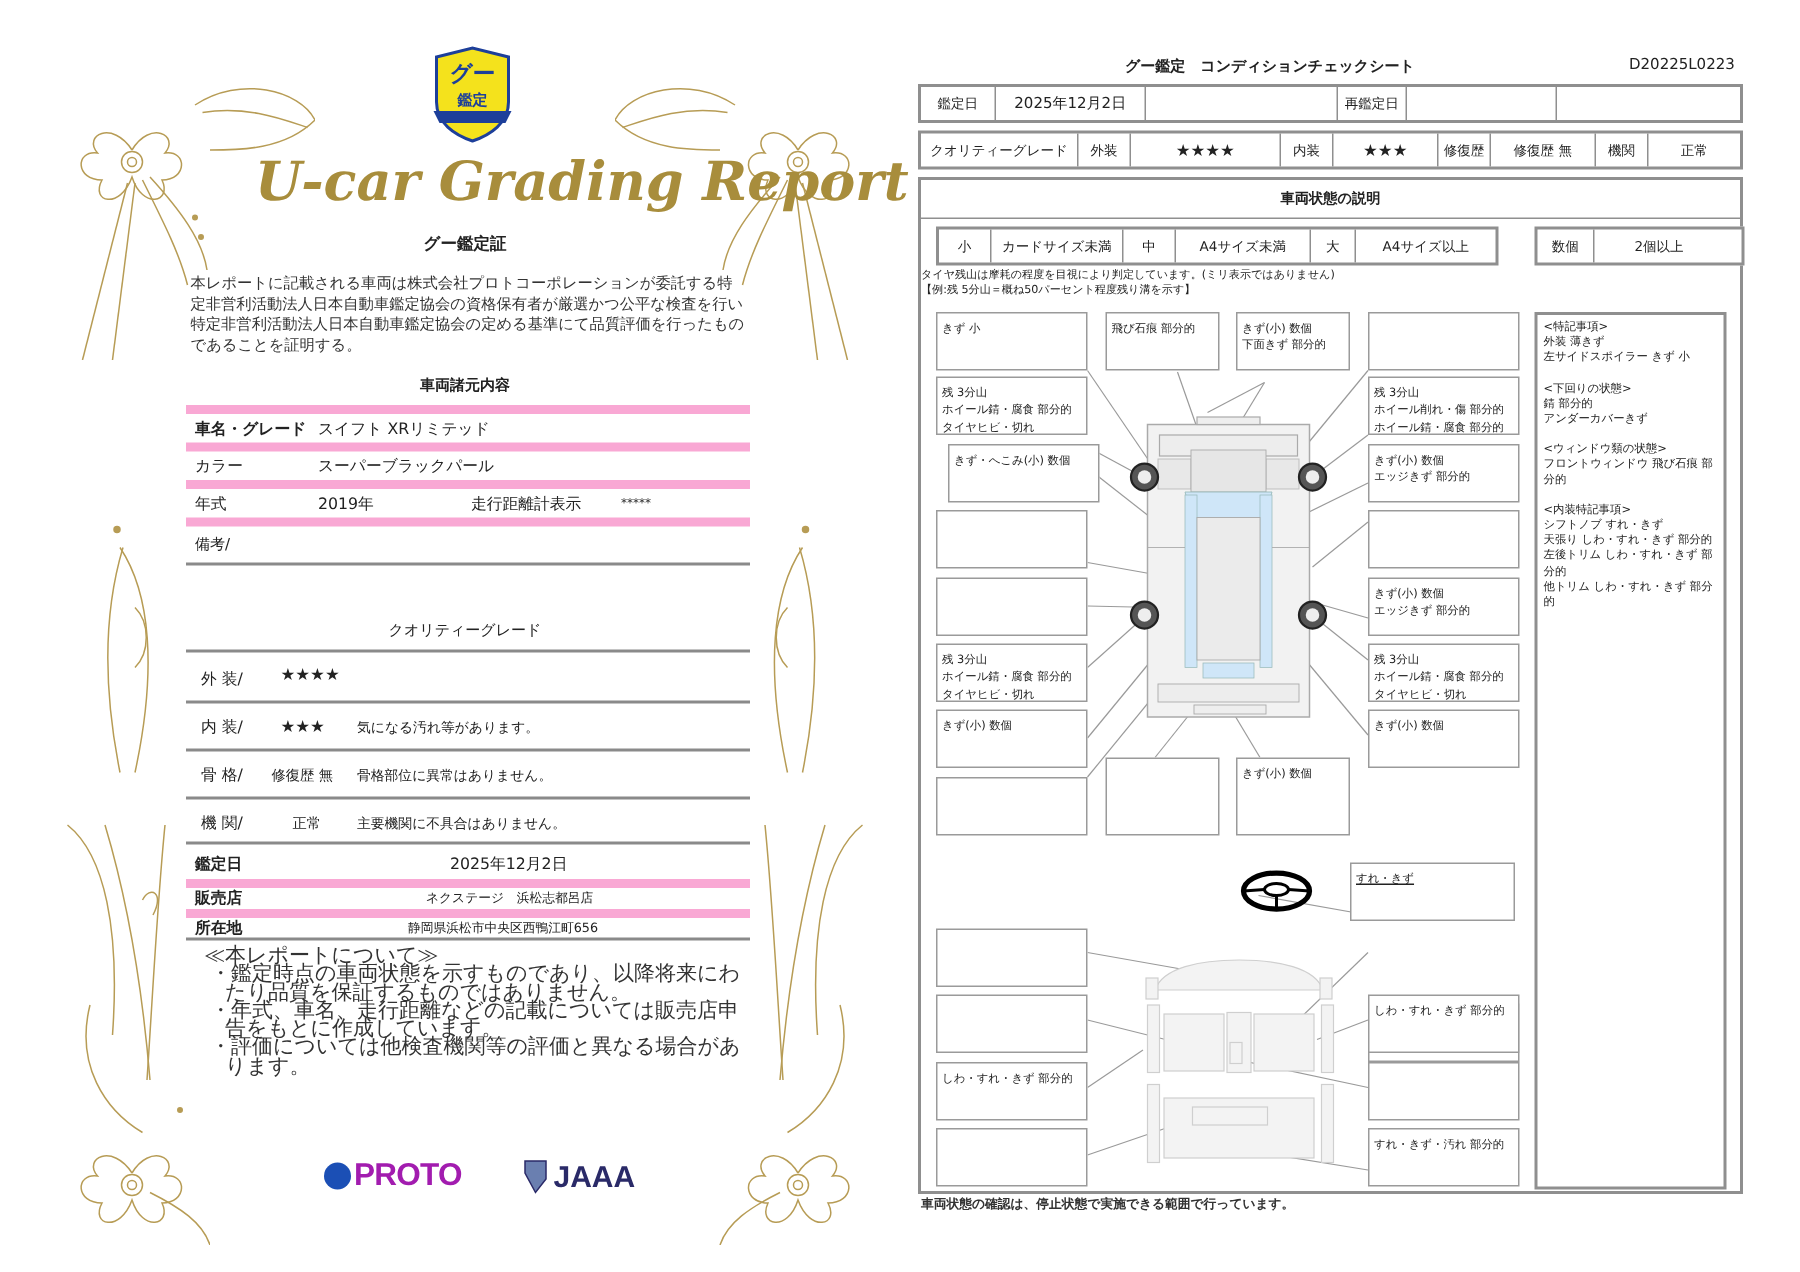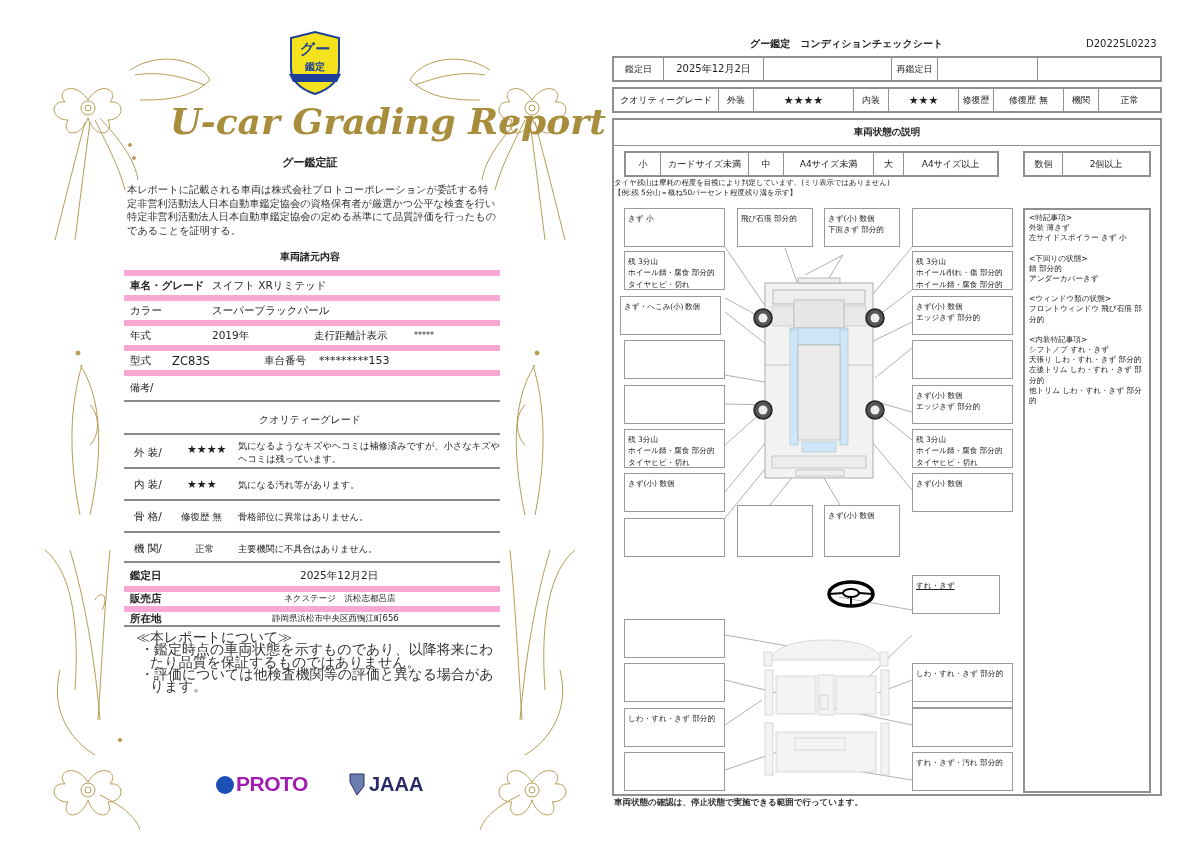--- a/index.html
+++ b/index.html
@@ -162,38 +162,31 @@
     <div class="spec-row" style="height:25px;">
       <span style="left:6px;">カラー</span>
       <span style="left:88px;">スーパーブラックパール</span>
     </div>
     <div class="spec-row" style="height:25px;">
       <span style="left:6px;">年式</span>
       <span style="left:88px;">2019年</span>
       <span style="left:190px;">走行距離計表示</span>
       <span style="left:290px;font-size:8px;">*****</span>
     </div>
-    <div class="spec-row" style="height:25px;">
-      <span style="left:6px;">型式</span>
-      <span style="left:48px;font-size:11.5px;">ZC83S</span>
-      <span style="left:140px;">車台番号</span>
-      <span style="left:195px;font-size:11px;">*********153</span>
-    </div>
     <div class="spec-row last" style="height:32px;">
       <span style="left:6px;font-size:10px;">備考/</span>
     </div>
   </div>
 
   <div class="cert-sub" style="top:413px;font-size:10px;font-weight:normal;">クオリティーグレード</div>
 
   <div class="spec-table" style="top:433px;">
     <div class="grade-row" style="height:34px;">
       <span style="left:10px;top:11px;font-size:10.5px;">外 装/</span>
       <span style="left:63px;top:8px;font-size:11px;">★★★★</span>
-      <span style="left:114px;top:4px;width:262px;white-space:normal;line-height:13px;font-size:9.2px;">気になるようなキズやヘコミは補修済みですが、小さなキズやヘコミは残っています。</span>
     </div>
     <div class="grade-row" style="height:32px;">
       <span style="left:10px;top:9px;font-size:10.5px;">内 装/</span>
       <span style="left:63px;top:9px;font-size:11px;">★★★</span>
       <span style="left:114px;top:10px;font-size:9.2px;">気になる汚れ等があります。</span>
     </div>
     <div class="grade-row" style="height:32px;">
       <span style="left:10px;top:9px;font-size:10.5px;">骨 格/</span>
       <span style="left:57px;top:10px;font-size:9.5px;">修復歴 無</span>
       <span style="left:114px;top:10px;font-size:9.2px;">骨格部位に異常はありません。</span>
@@ -216,20 +209,21 @@
     </div>
     <div class="spec-row last" style="height:21px;">
       <span style="left:6px;font-weight:bold;">所在地</span>
       <span style="left:148px;font-size:8.5px;">静岡県浜松市中央区西鴨江町656</span>
     </div>
   </div>
 
   <div class="notes">
     <div>≪本レポートについて≫</div>
     <div class="item">・鑑定時点の車両状態を示すものであり、以降将来にわたり品質を保証するものではありません。</div>
+    <div class="item">・年式、車名、走行距離などの記載については販売店申告をもとに作成しています。</div>
     <div class="item">・評価については他検査機関等の評価と異なる場合があります。</div>
   </div>
 
   <div class="logo-proto">
     <span style="display:inline-block;width:18px;height:18px;border-radius:50%;background:#1b4fb5;vertical-align:-3px;margin-right:2px;"></span><span>PROTO</span>
   </div>
   <div class="logo-jaaa">
     <svg width="18" height="24" viewBox="0 0 18 24" style="vertical-align:-5px;margin-right:3px;">
         <path d="M2 2 L16 2 L16 14 L9 23 L2 10 Z" fill="#6a7fb0" stroke="#2a2a68" stroke-width="1"></path>
       </svg><span>JAAA</span>
@@ -266,21 +260,21 @@
   </div>
 
   <div class="box" style="left:24px;top:151px;width:375px;height:26px;border-width:2px;">
     <div class="cell" style="left:0;width:35px;">小</div>
     <div class="cell" style="left:35px;width:88px;">カードサイズ未満</div>
     <div class="cell" style="left:123px;width:35px;">中</div>
     <div class="cell" style="left:158px;width:90px;">A4サイズ未満</div>
     <div class="cell" style="left:248px;width:30px;">大</div>
     <div class="cell last" style="left:278px;width:93px;">A4サイズ以上</div>
   </div>
-  <div class="box" style="left:423px;top:151px;width:128px;height:26px;">
+  <div class="box" style="left:423px;top:151px;width:140px;height:26px;">
     <div class="cell" style="left:0;width:38px;">数個</div>
     <div class="cell last" style="left:38px;width:86px;">2個以上</div>
   </div>
 
   <div class="tire-note">
     <div>タイヤ残山は摩耗の程度を目視により判定しています。(ミリ表示ではありません)</div>
     <div>【例:残 5分山＝概ね50パーセント程度残り溝を示す】</div>
   </div>
 
   <svg class="diagram" viewBox="0 0 600 848">
@@ -378,21 +372,21 @@
   </svg>
 
   <div class="note-box" style="left:24px;top:208px;width:101px;height:39px;">
     <div>きず 小</div>
   </div>
   <div class="note-box" style="left:24px;top:251px;width:101px;height:39px;">
     <div>残 3分山</div>
     <div>ホイール錆・腐食 部分的</div>
     <div>タイヤヒビ・切れ</div>
   </div>
-  <div class="note-box" style="left:20px;top:296px;width:101px;height:39px;font-family:Liberation Serif, serif;">
+  <div class="note-box" style="left:32px;top:296px;width:101px;height:39px;">
     <div>きず・へこみ(小) 数個</div>
   </div>
   <div class="note-box" style="left:24px;top:340px;width:101px;height:39px;"></div>
   <div class="note-box" style="left:24px;top:385px;width:101px;height:39px;"></div>
   <div class="note-box" style="left:24px;top:429px;width:101px;height:39px;">
     <div>残 3分山</div>
     <div>ホイール錆・腐食 部分的</div>
     <div>タイヤヒビ・切れ</div>
   </div>
   <div class="note-box" style="left:24px;top:473px;width:101px;height:39px;">
@@ -430,21 +424,21 @@
   </div>
   <div class="note-box" style="left:312px;top:429px;width:101px;height:39px;">
     <div>残 3分山</div>
     <div>ホイール錆・腐食 部分的</div>
     <div>タイヤヒビ・切れ</div>
   </div>
   <div class="note-box" style="left:312px;top:473px;width:101px;height:39px;">
     <div>きず(小) 数個</div>
   </div>
 
-  <div class="note-box" style="left:312px;top:575px;width:88px;height:39px;text-decoration:underline;">
+  <div class="note-box" style="left:300px;top:575px;width:110px;height:39px;text-decoration:underline;">
     <div>すれ・きず</div>
   </div>
   <div class="note-box" style="left:24px;top:619px;width:101px;height:39px;"></div>
   <div class="note-box" style="left:312px;top:650px;width:101px;height:39px;margin-top:19px;">
     <div>しわ・すれ 中</div>
   </div>
   <div class="note-box" style="left:24px;top:663px;width:101px;height:39px;"></div>
   <div class="note-box" style="left:312px;top:663px;width:101px;height:39px;">
     <div>しわ・すれ・きず 部分的</div>
   </div>

